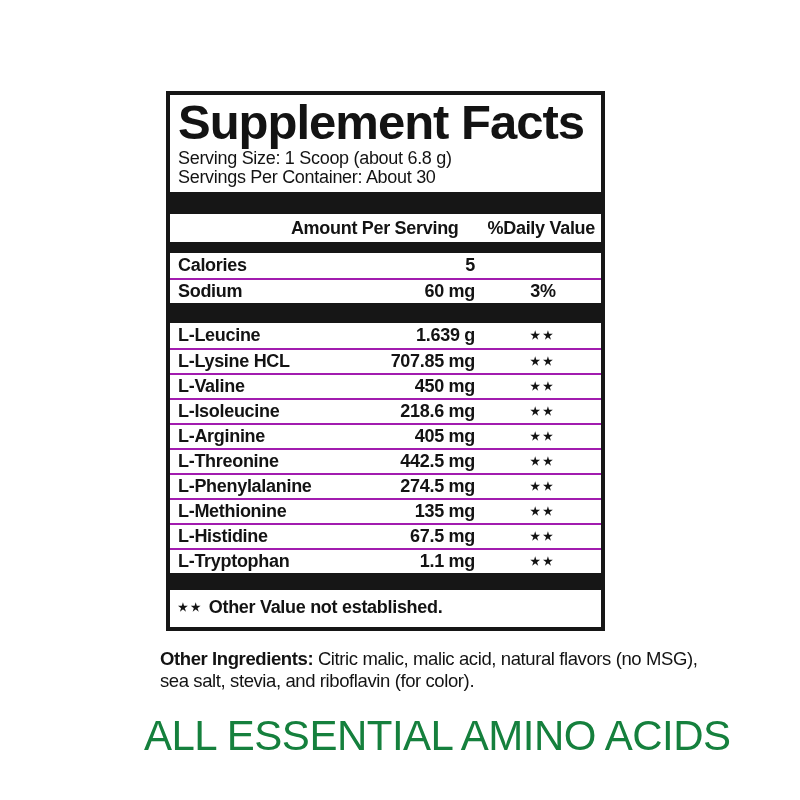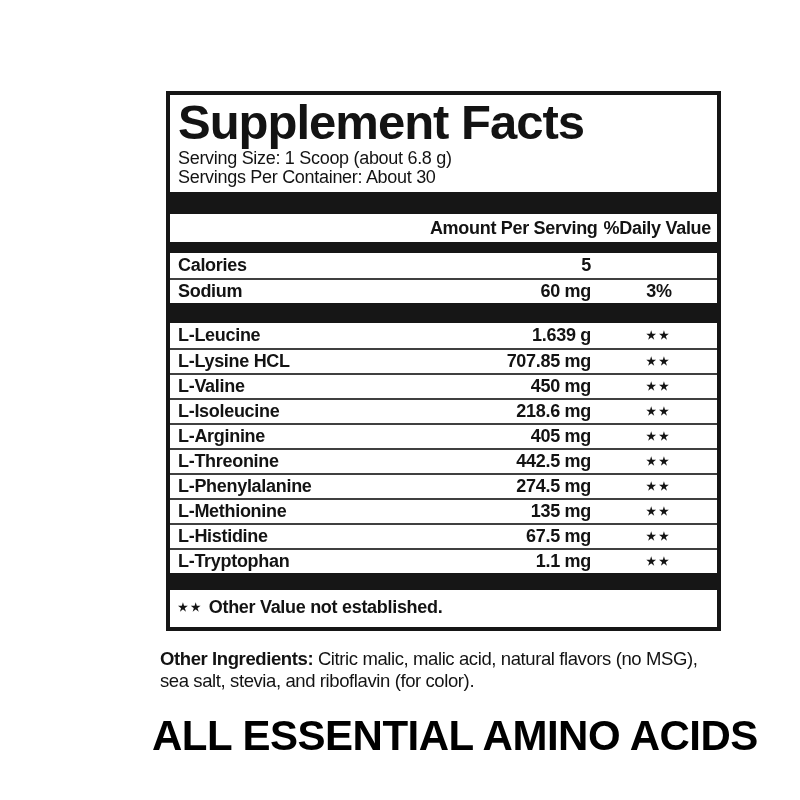--- a/index.html
+++ b/index.html
@@ -1,61 +1,61 @@
 <!DOCTYPE html>
 <html><head>
 <meta charset="utf-8">
 <style>
   html,body{margin:0;padding:0;}
   body{
     width:800px;height:800px;background:#ffffff;position:relative;
     font-family:"Liberation Sans", sans-serif;color:#131313;overflow:hidden;
   }
   .facts-box{
-    position:absolute;left:166px;top:91px;width:555px;box-sizing:border-box;
+    position:absolute;left:166px;top:91px;width:439px;box-sizing:border-box;
     border:4px solid #161616;background:#ffffff;
   }
   .sf-title{
     font-weight:bold;font-size:49px;line-height:50px;letter-spacing:-1px;
     margin:2px 6px 0 8px;white-space:nowrap;
   }
   .serving-block{margin:2px 8px 5px 8px;}
   .serving-line{font-size:18px;line-height:19px;font-weight:normal;letter-spacing:-0.3px;}
   .bar{background:#161616;width:100%;}
   .bar-1{height:22px;}
   .bar-2{height:11px;}
   .bar-3{height:20px;}
   .bar-4{height:17px;}
   .col-header{
     height:28px;line-height:28px;text-align:right;font-weight:bold;
     font-size:18px;padding-right:6px;letter-spacing:-0.3px;white-space:nowrap;
   }
-  .col-header .hdr-amount{margin-right:6px;}
+  .col-header .hdr-amount{margin-right:29px;}
   .row{
     position:relative;height:25px;line-height:24px;font-size:18px;
     box-sizing:border-box;font-weight:bold;letter-spacing:-0.3px;
   }
-  .row.bordered{border-top:2px solid #404040;line-height:22px;}
+  .row.bordered{border-top:2px solid #a21caf;line-height:22px;}
   .row .name{margin-left:8px;}
   .row .amt{position:absolute;right:126px;top:0;}
   .row .dv{position:absolute;right:10px;top:0;width:96px;text-align:center;}
   .stars{font-size:11px;letter-spacing:3px;}
   .footnote{
     margin:7px 8px 9px 8px;font-size:18px;line-height:21px;font-weight:bold;
     letter-spacing:-0.3px;
   }
   .footnote .stars{margin-right:5px;vertical-align:2px;}
   .other-ingredients{
     position:absolute;left:160px;top:648px;width:555px;
     font-size:18.5px;line-height:22px;letter-spacing:-0.4px;
   }
   .other-ingredients b{letter-spacing:-0.4px;}
   .headline{
-    position:absolute;left:152px;top:712px;width:600px;
-    font-size:42px;line-height:48px;font-weight:bold;color:#000000;
+    position:absolute;left:144px;top:712px;width:600px;
+    font-size:42px;line-height:48px;font-weight:normal;color:#15803d;
     letter-spacing:-0.5px;white-space:nowrap;
   }
 </style>
 </head>
 <body>
 
 <div class="facts-box">
 
   <div class="sf-title">Supplement Facts</div>
 

